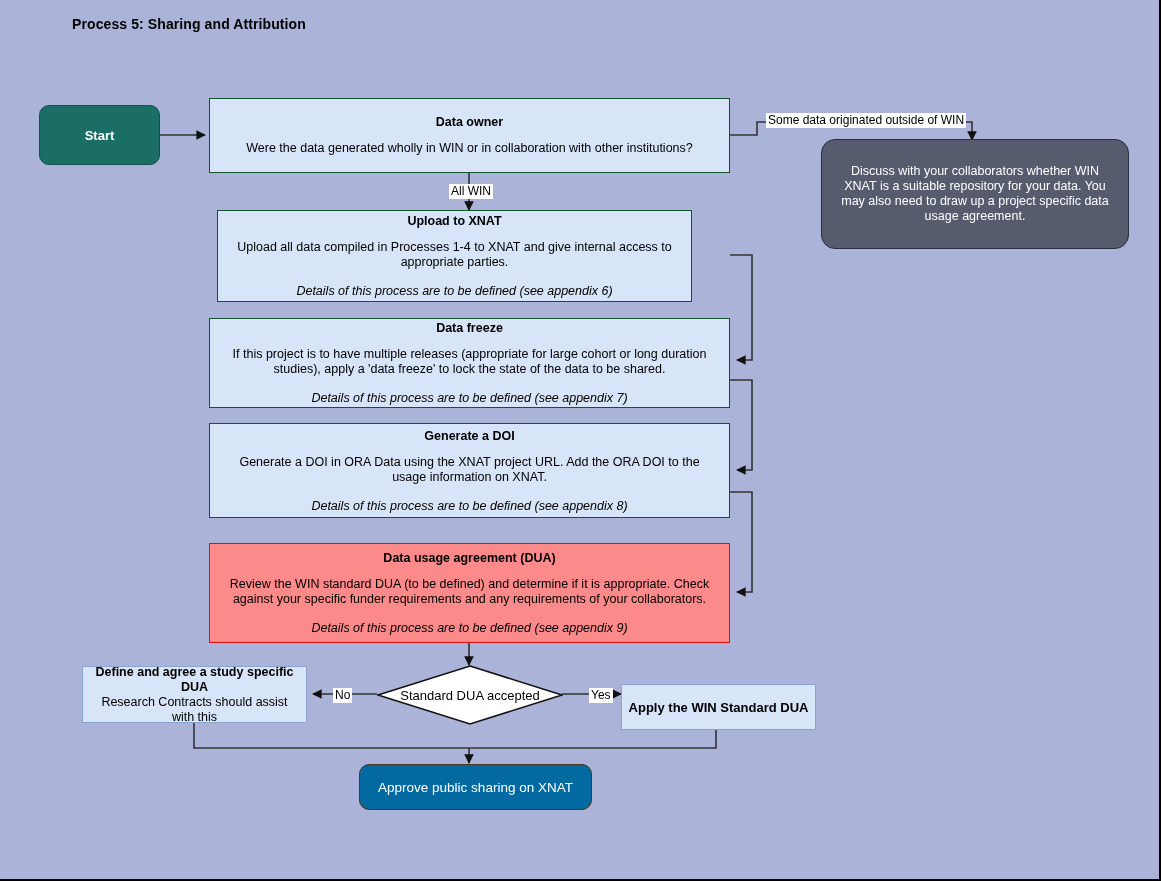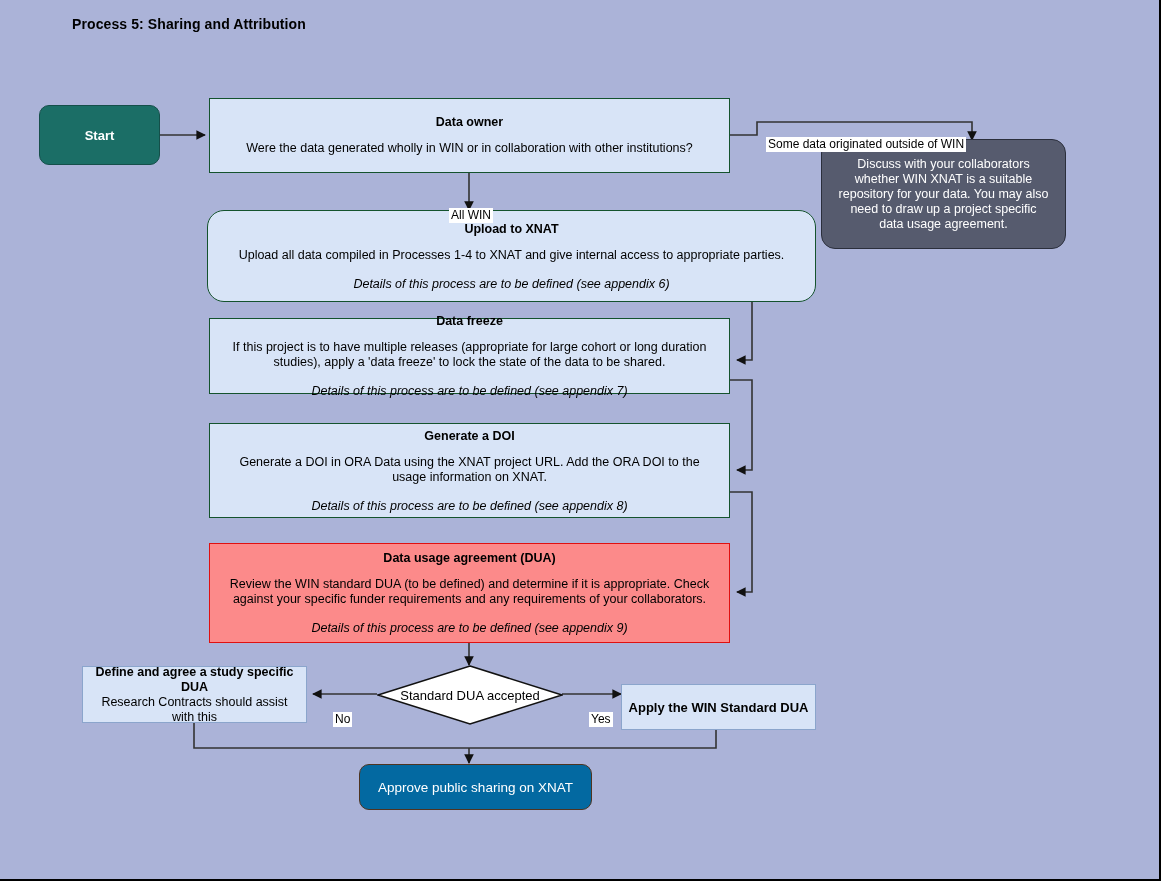--- a/index.html
+++ b/index.html
@@ -127,21 +127,20 @@
 
   
   .edge-label {
     position: absolute;
     background: #ffffff;
     color: #000;
     font-size: 12px;
     line-height: 13px;
     padding: 1px 2px;
     white-space: nowrap;
-    margin-top: 24px;
   }
 
   
   #edges {
     position: absolute;
     left: 0; top: 0;
     width: 1161px;
     height: 881px;
     pointer-events: none;
   }
@@ -189,31 +188,31 @@
 
   <div class="node terminator" style="left:39px; top:105px; width:121px; height:60px;">
     <span>Start</span>
   </div>
 
   <div class="node proc" style="left:209px; top:98px; width:521px; height:75px;">
     <div class="hdr">Data owner</div>
     <div class="body">Were the data generated wholly in WIN or in collaboration with other institutions?</div>
   </div>
 
-  <div class="node darkbox" style="left:821px; top:139px; width:245px; height:110px;">
+  <div class="node darkbox" style="left:821px; top:139px; width:308px; height:110px;">
     <div>Discuss with your collaborators whether WIN XNAT is a suitable repository for your data. You may also need to draw up a project specific data usage agreement.</div>
   </div>
 
-  <div class="node proc" style="left:207px; top:210px; width:609px; height:92px;border-radius:17px;">
+  <div class="node proc" style="left:217px; top:210px; width:475px; height:92px;">
     <div class="hdr">Upload to XNAT</div>
     <div class="body">Upload all data compiled in Processes 1-4 to XNAT and give internal access to appropriate parties.</div>
     <div class="note">Details of this process are to be defined (see appendix 6)</div>
   </div>
 
-  <div class="node proc" style="left:209px; top:318px; width:521px; height:76px;">
+  <div class="node proc" style="left:209px; top:318px; width:521px; height:90px;">
     <div class="hdr">Data freeze</div>
     <div class="body">If this project is to have multiple releases (appropriate for large cohort or long duration studies), apply a 'data freeze' to lock the state of the data to be shared.</div>
     <div class="note">Details of this process are to be defined (see appendix 7)</div>
   </div>
 
   <div class="node proc" style="left:209px; top:423px; width:521px; height:95px;">
     <div class="hdr">Generate a DOI</div>
     <div class="body">Generate a DOI in ORA Data using the XNAT project URL. Add the ORA DOI to the usage information on XNAT.</div>
     <div class="note">Details of this process are to be defined (see appendix 8)</div>
   </div>

